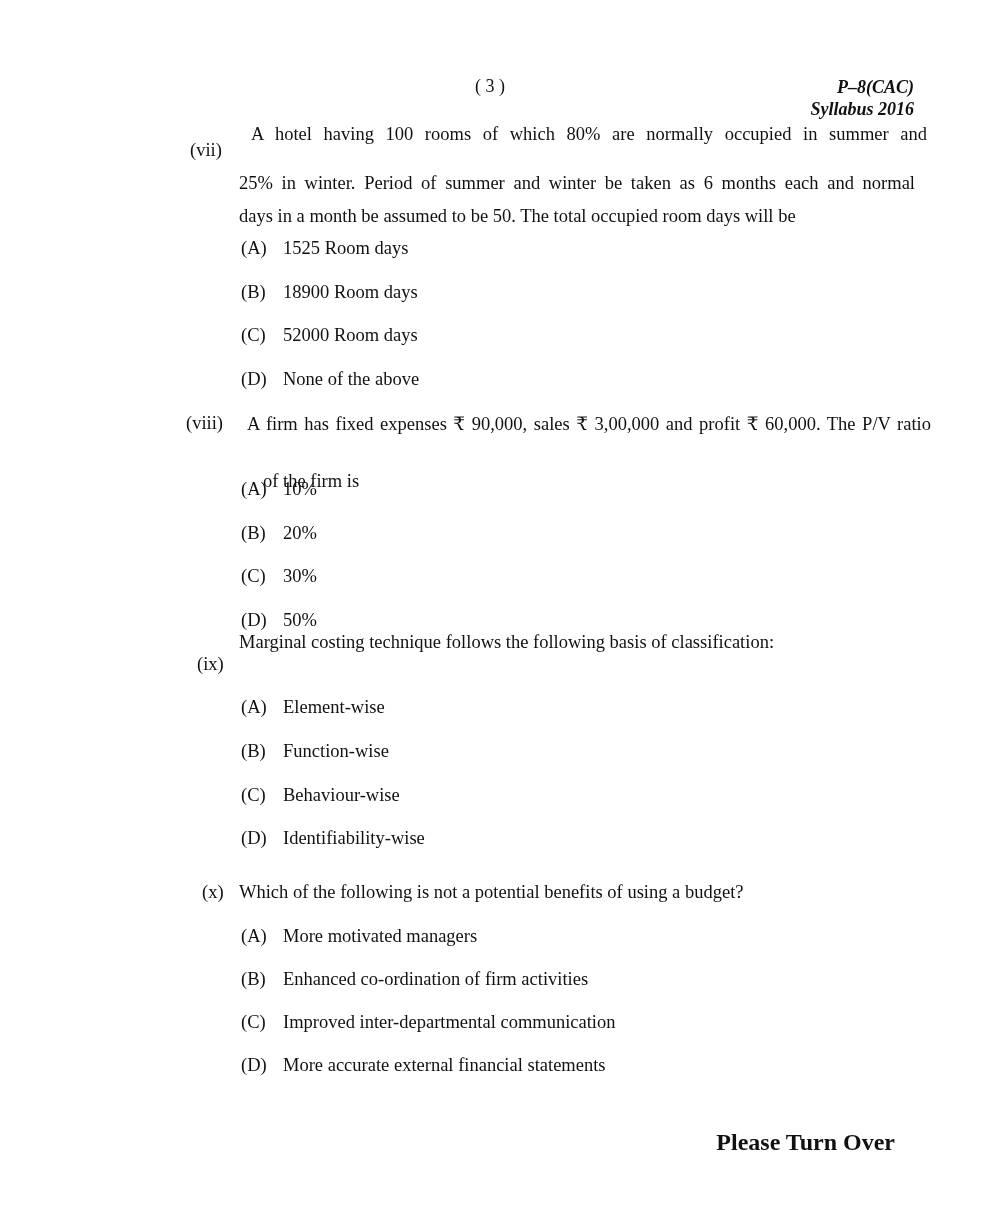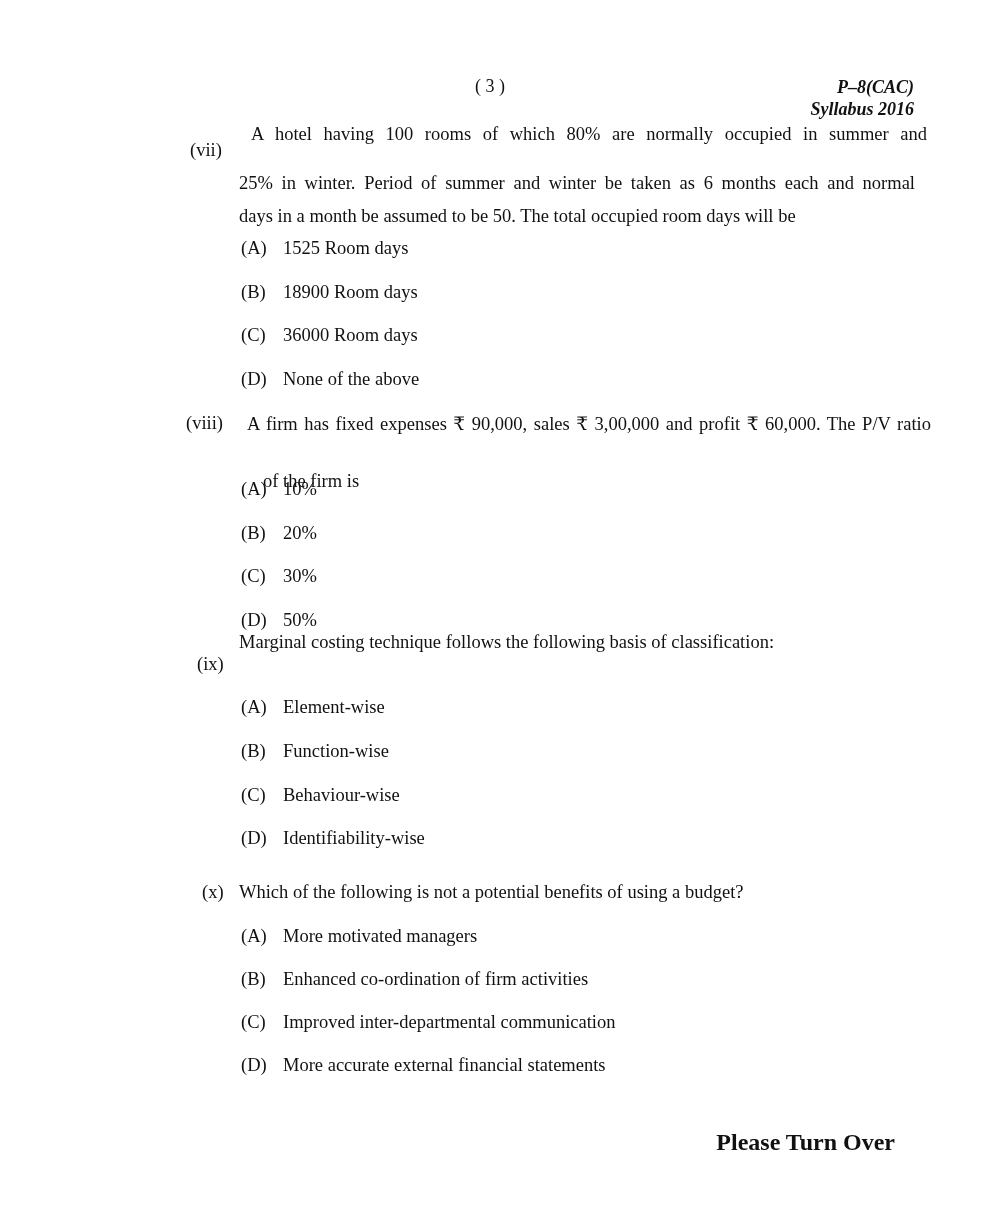--- a/index.html
+++ b/index.html
@@ -42,21 +42,21 @@
 </div>
 
 <div class="question">
   <span class="q-num" style="left:190px; top:140px;">(vii)</span>
   <div class="q-line" style="left:239px; top:124px; width:676px; text-align:justify; text-align-last:justify;margin-left:12px;">A hotel having 100 rooms of which 80% are normally occupied in summer and</div>
   <div class="q-line" style="left:239px; top:173px; width:676px; text-align:justify; text-align-last:justify;">25% in winter. Period of summer and winter be taken as 6 months each and normal</div>
   <div class="q-line" style="left:239px; top:206px;">days in a month be assumed to be 50. The total occupied room days will be</div>
 </div>
 <div class="opt" style="top:238px;"><span class="opt-label">(A)</span><span>1525 Room days</span></div>
 <div class="opt" style="top:282px;"><span class="opt-label">(B)</span><span>18900 Room days</span></div>
-<div class="opt" style="top:325px;"><span class="opt-label">(C)</span><span>36000 Room days</span></div>
+<div class="opt" style="top:325px;"><span class="opt-label">(C)</span><span>52000 Room days</span></div>
 <div class="opt" style="top:369px;"><span class="opt-label">(D)</span><span>None of the above</span></div>
 
 <div class="question">
   <span class="q-num" style="left:186px; top:413px;">(viii)</span>
   <div class="q-line" style="left:231px; top:413px; width:684px; text-align:justify; text-align-last:justify;margin-left:16px;">A firm has fixed expenses ₹ 90,000, sales ₹ 3,00,000 and profit ₹ 60,000. The P/V ratio</div>
   <div class="q-line" style="left:231px; top:471px;margin-left:32px;">of the firm is</div>
 </div>
 <div class="opt" style="top:479px;"><span class="opt-label">(A)</span><span>10%</span></div>
 <div class="opt" style="top:523px;"><span class="opt-label">(B)</span><span>20%</span></div>
 <div class="opt" style="top:566px;"><span class="opt-label">(C)</span><span>30%</span></div>

